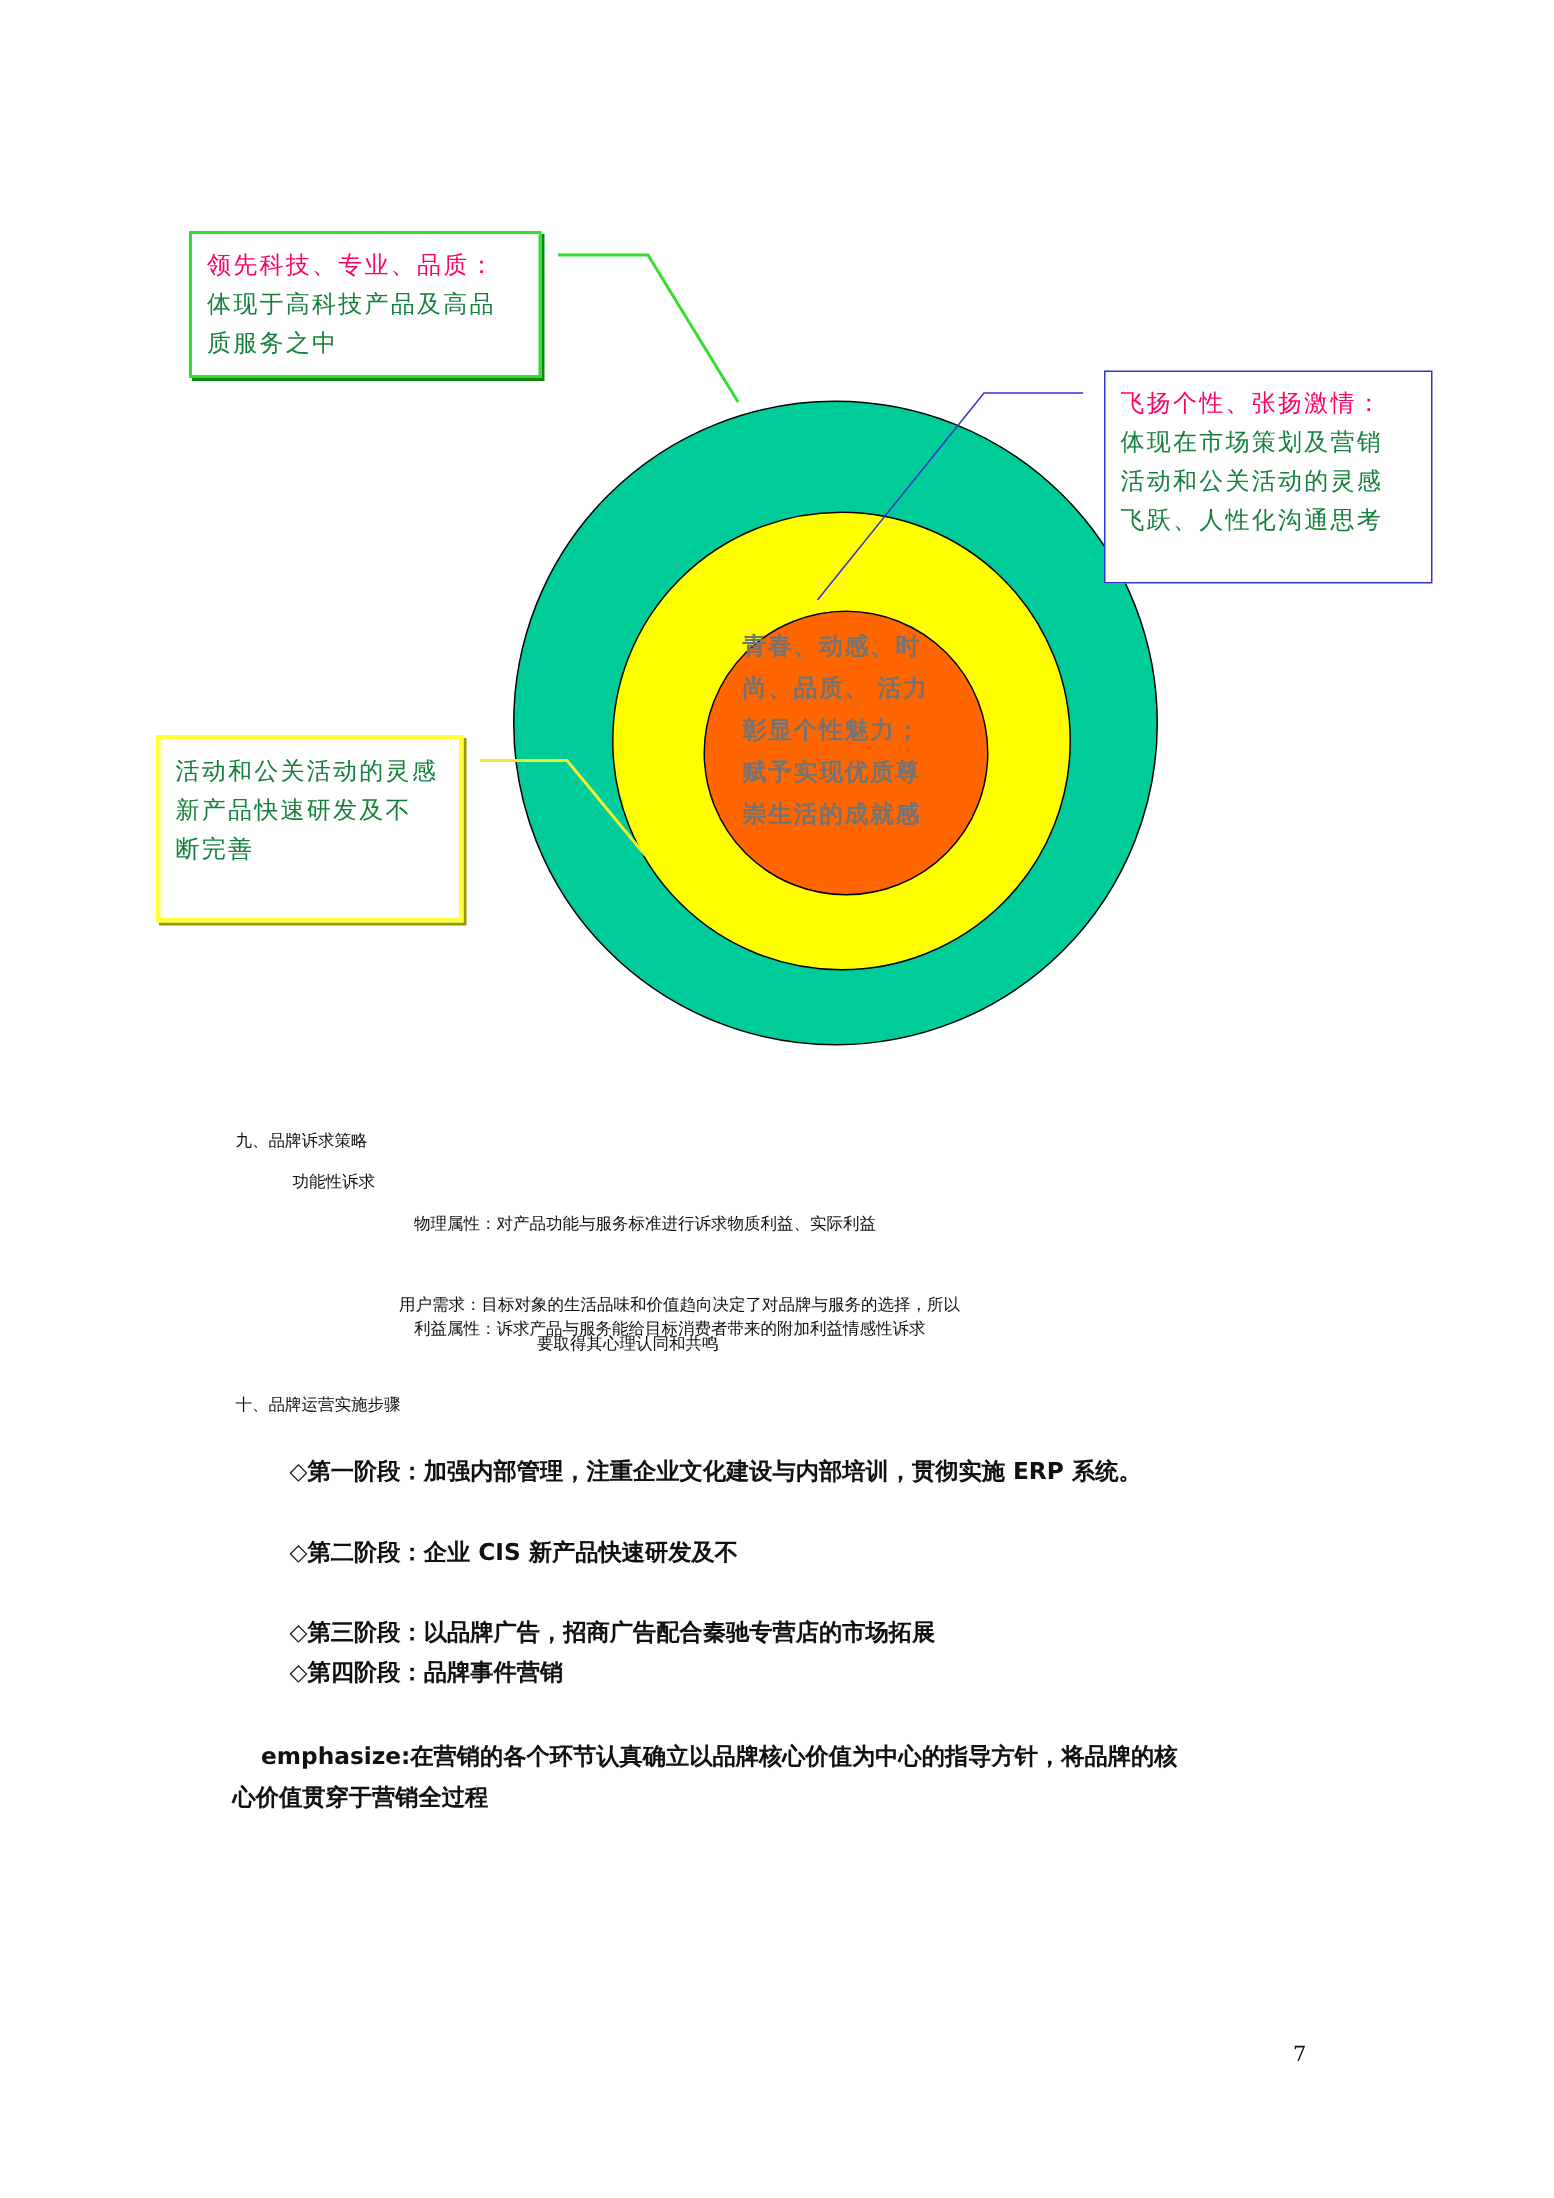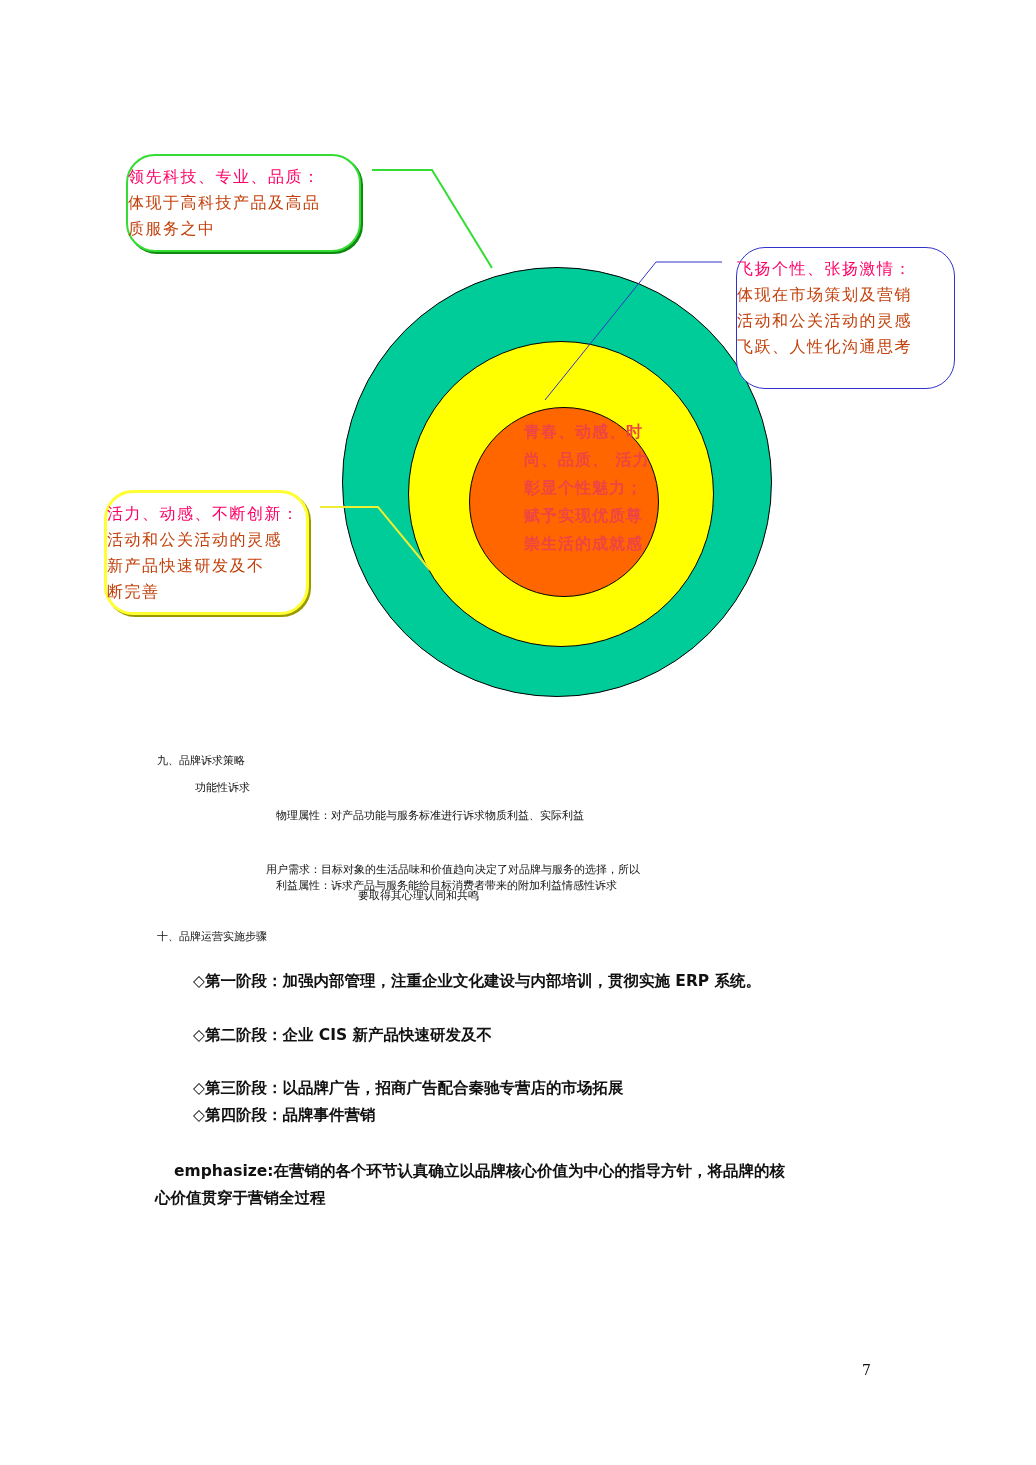--- a/index.html
+++ b/index.html
@@ -1,30 +1,30 @@
 <!DOCTYPE html>
 <html><head>
 <meta charset="utf-8">
 <style>
   html, body { margin:0; padding:0; background:#ffffff; }
   body { width:1036px; height:1465px; position:relative; overflow:hidden;
          font-family:"DejaVu Sans", sans-serif; color:#111; }
-  .callout { position:absolute; background:#fff; box-sizing:border-box; padding:8px 0;
-             font-family:"DejaVu Sans", sans-serif; font-size:16px; line-height:26px; letter-spacing:1.5px;border-radius:29px; }
+  .callout { position:absolute; background:#fff; box-sizing:border-box; padding:8px 10px;
+             font-family:"DejaVu Sans", sans-serif; font-size:16px; line-height:26px; letter-spacing:1.5px; }
   .callout .title { color:#ff0066; }
-  .callout .body { color:#c2410c; }
+  .callout .body { color:#15803d; }
   #cl-green { left:126px; top:154px; width:235px; height:98px; border:2px solid #33dd33; box-shadow:2px 2px 0 #118811; }
   #cl-blue { left:736px; top:247px; width:219px; height:142px; border:1px solid #3333cc; }
   #cl-yellow { left:104px; top:490px; width:205px; height:125px; border:3px solid #ffff33; box-shadow:2px 2px 0 #999900; }
   .circle { position:absolute; border-radius:50%; border:1px solid #000; box-sizing:border-box; }
   #ring-outer { left:342px; top:267px; width:430px; height:430px; background:#00cc99; }
   #ring-mid { left:408px; top:341px; width:306px; height:306px; background:#ffff00; }
   #ring-inner { left:469px; top:407px; width:190px; height:190px; background:#ff6600; }
-  #core-text { position:absolute; left:524px; top:418px; width:145px; color:#ef4444; font-weight:bold;
-               font-size:16px; line-height:28px; letter-spacing:1px; }
+  #core-text { position:absolute; left:495px; top:418px; width:145px; color:#737373; font-weight:bold;
+               font-size:16px; line-height:28px; letter-spacing:1px;font-family:Liberation Serif, serif; }
   .doc { position:absolute; font-family:"DejaVu Serif", serif; font-size:11px; color:#111; white-space:nowrap; }
   .bold { font-family:"DejaVu Sans", sans-serif; font-weight:bold; font-size:15.5px; }
   svg.lines { position:absolute; left:0; top:0; }
 </style>
 </head>
 <body>
 
 <div class="circle" id="ring-outer"></div>
 <div class="circle" id="ring-mid"></div>
 <div class="circle" id="ring-inner"></div>
@@ -47,21 +47,20 @@
   <div class="body">体现于高科技产品及高品</div>
   <div class="body">质服务之中</div>
 </div>
 <div class="callout" id="cl-blue">
   <div class="title">飞扬个性、张扬激情：</div>
   <div class="body">体现在市场策划及营销</div>
   <div class="body">活动和公关活动的灵感</div>
   <div class="body">飞跃、人性化沟通思考</div>
 </div>
 <div class="callout" id="cl-yellow">
-  <div class="title">活力、动感、不断创新：</div>
   <div class="body">活动和公关活动的灵感</div>
   <div class="body">新产品快速研发及不</div>
   <div class="body">断完善</div>
 </div>
 
 <div class="doc" style="left:157px;top:753px;">九、品牌诉求策略</div>
 <div class="doc" style="left:195px;top:780px;">功能性诉求</div>
 <div class="doc" style="left:276px;top:808px;">物理属性：对产品功能与服务标准进行诉求物质利益、实际利益</div>
 <div class="doc" style="left:276px;top:834px;margin-top:44px;">利益属性：诉求产品与服务能给目标消费者带来的附加利益情感性诉求</div>
 <div class="doc" style="left:266px;top:862px;">用户需求：目标对象的生活品味和价值趋向决定了对品牌与服务的选择，所以</div>

